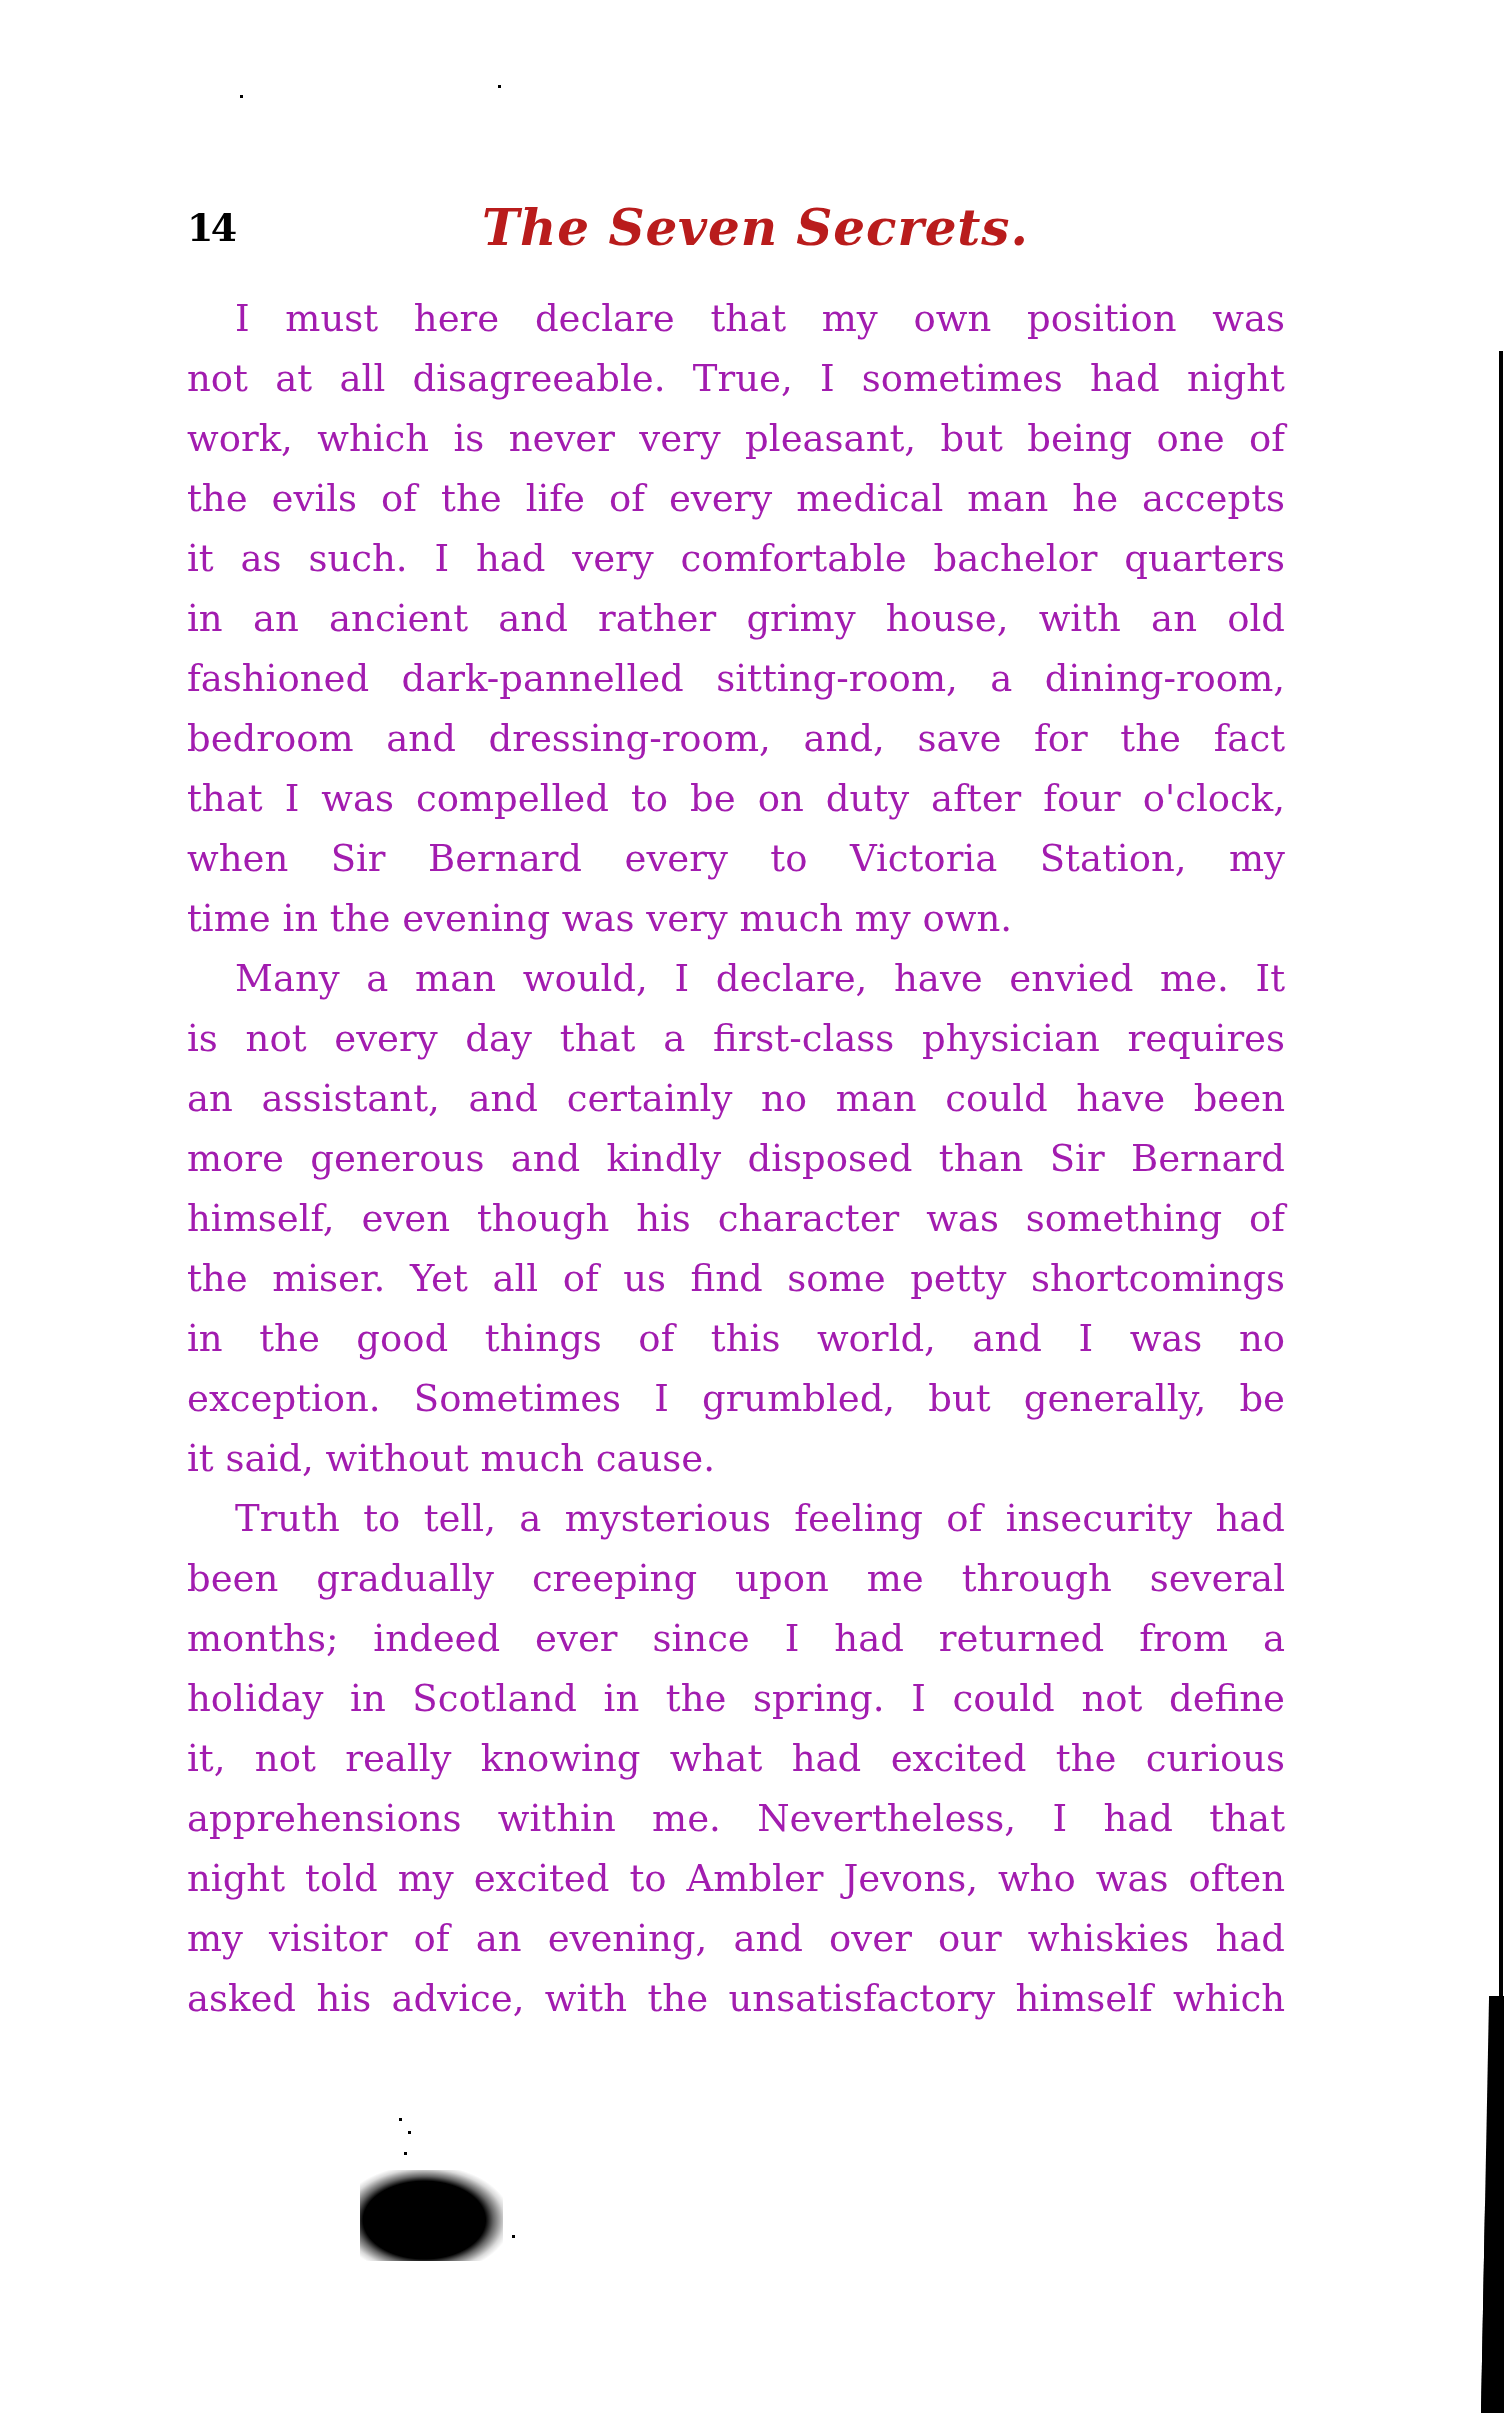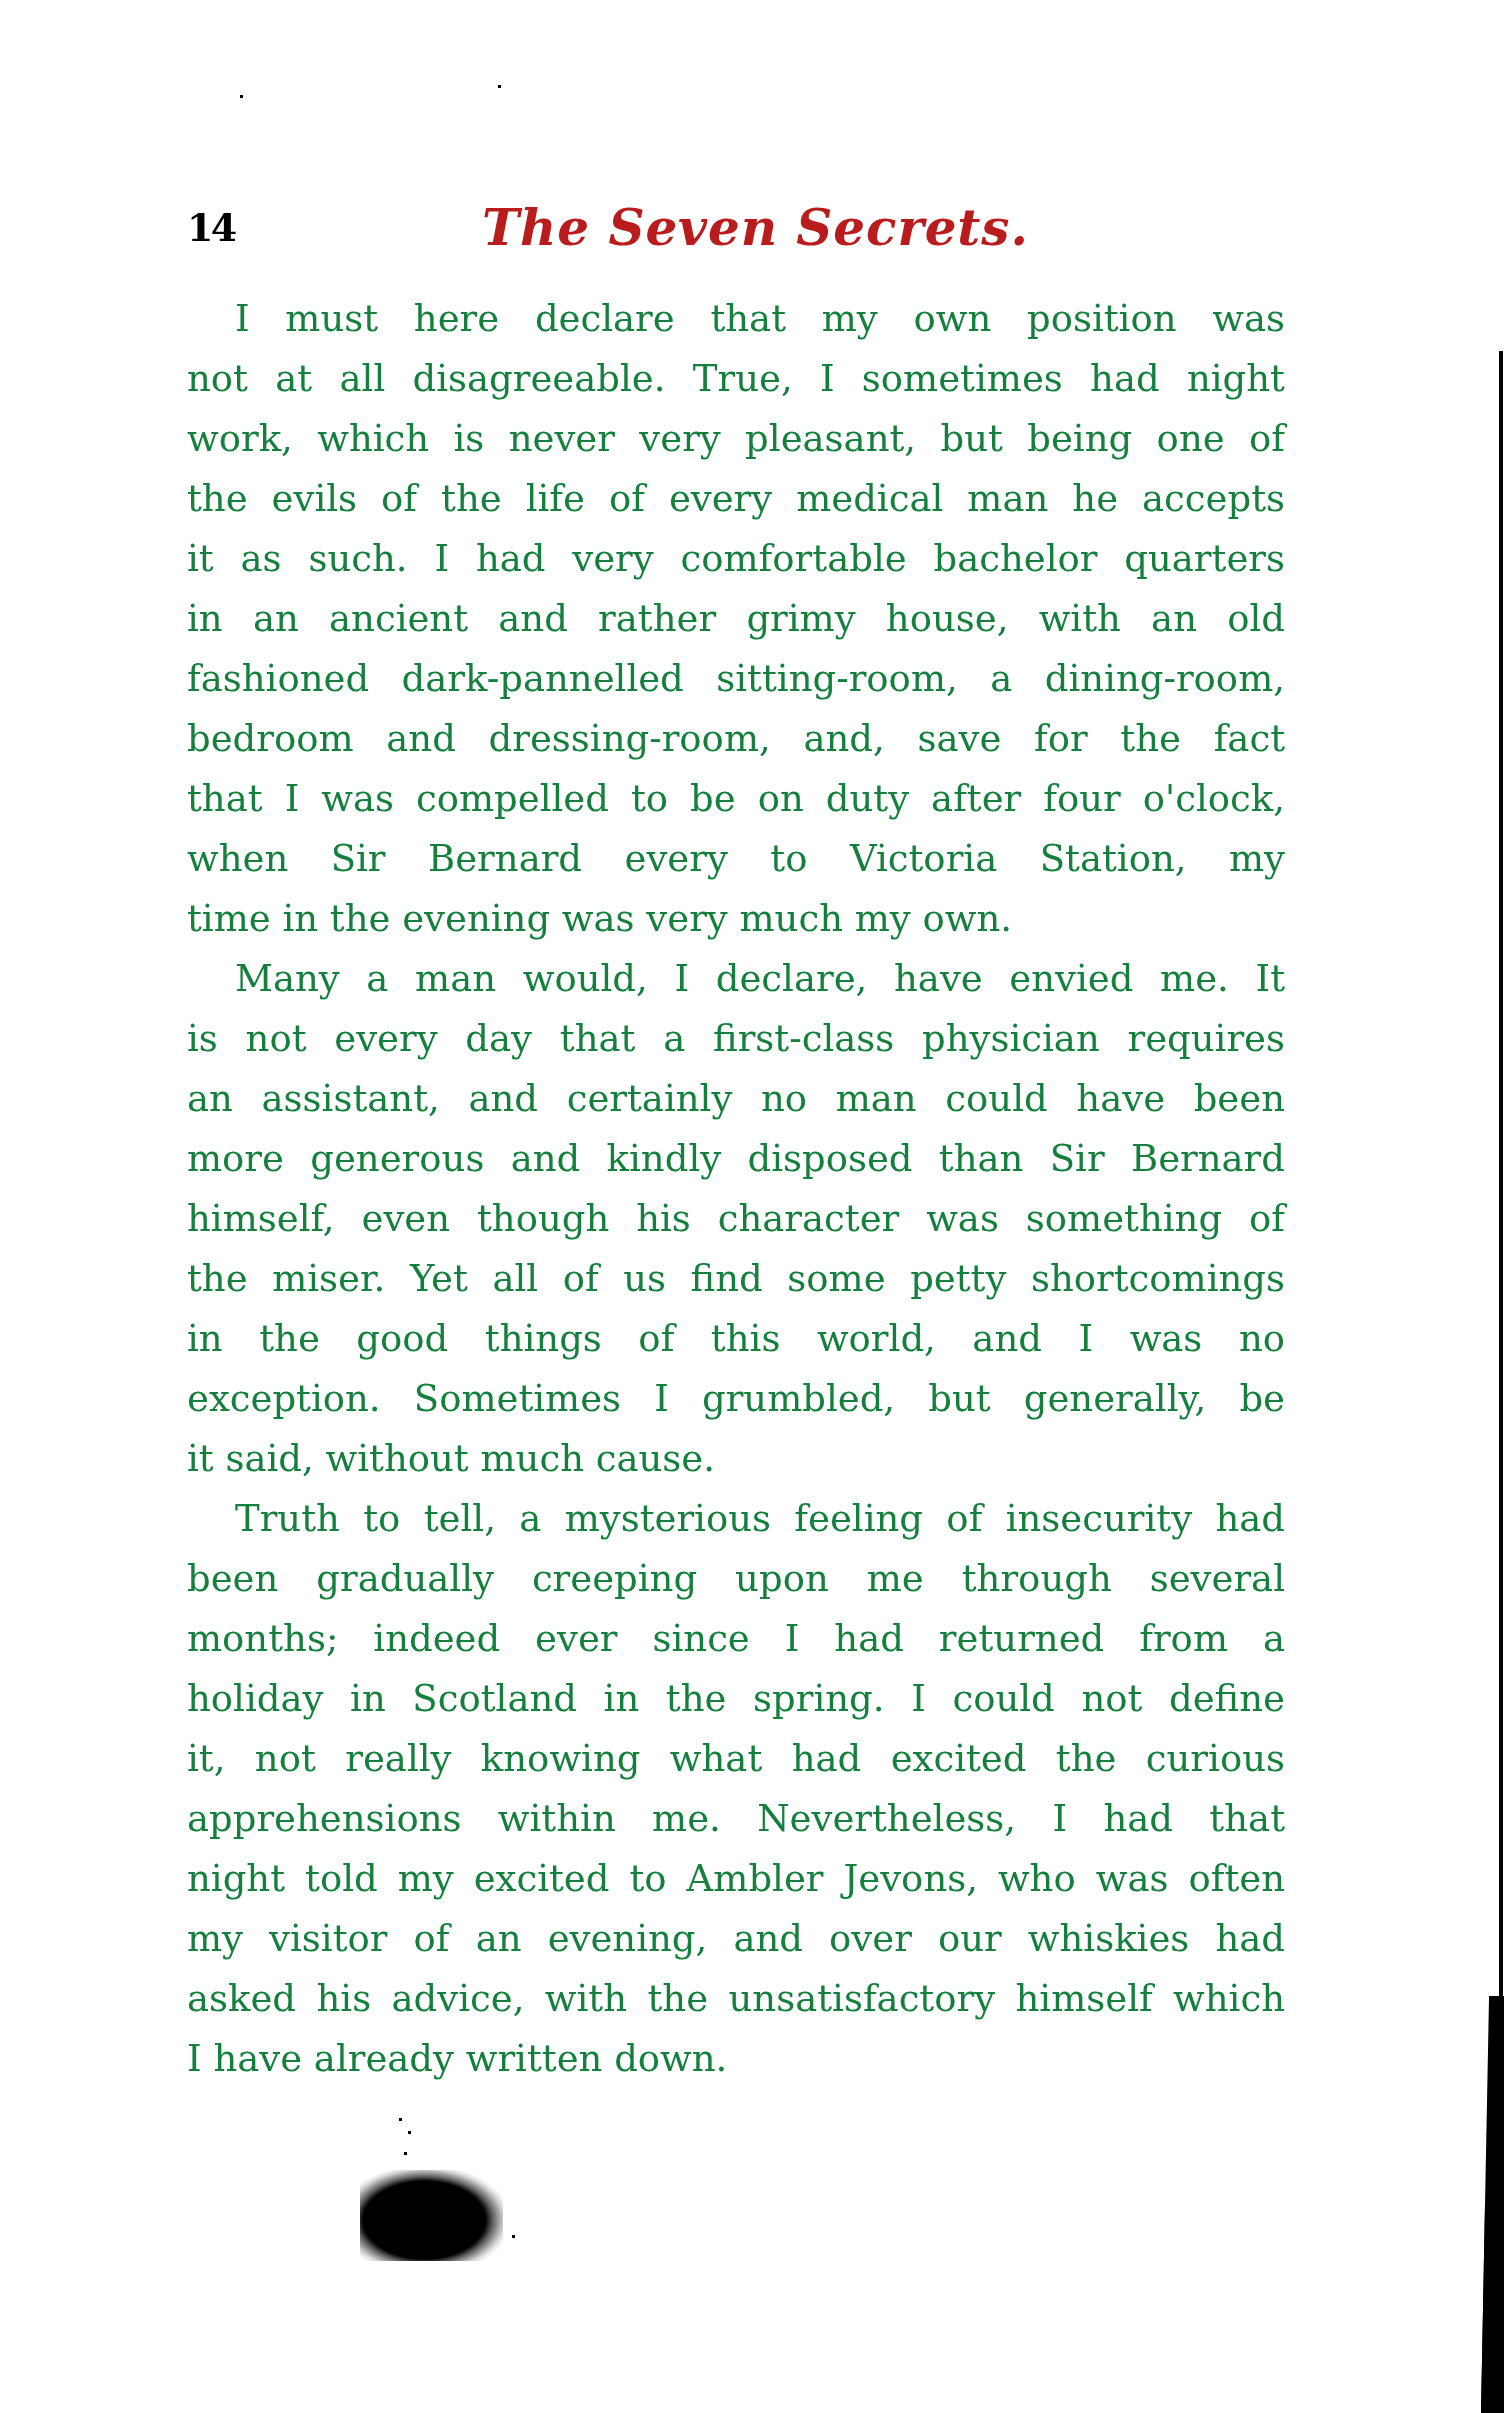--- a/index.html
+++ b/index.html
@@ -1,21 +1,21 @@
 <!DOCTYPE html>
 <html style="font-size:14px"><head>
 <meta charset="utf-8">
 <style>
   html, body { margin: 0; padding: 0; background: #ffffff; }
   body { width: 1509px; height: 2413px; position: relative; overflow: hidden; }
   .page { position: absolute; left: 0; top: 0; width: 1509px; height: 2072px; background: #fff; }
   .running-head { position: absolute; left: 187px; top: 193px; width: 1098px; height: 69px; }
   .page-number { position: absolute; left: 0; top: 0; font-family: "DejaVu Serif", serif; font-weight: bold; font-size: 38px; color: #000; line-height: 69px; letter-spacing: -2.6px; }
   .book-title { position: absolute; left: 295px; top: 0; font-family: "DejaVu Serif", serif; font-weight: bold; font-size: 50px; color: #b91c1c; line-height: 69px; font-style: italic; letter-spacing: 0.9px; }
-  .body-text { position: absolute; left: 187px; top: 289px; width: 1098px; font-family: "DejaVu Serif", serif; color: #15803d; }
+  .body-text { position: absolute; left: 187px; top: 289px; width: 1098px; font-family: "DejaVu Serif", serif; color: #a21caf; }
   .line { display: block; height: 60px; line-height: 60px; font-size: 37px; text-align: justify; text-align-last: justify; white-space: nowrap; overflow: visible; }
   .line.last { text-align-last: left; }
   .line.indent { padding-left: 48px; }
   .edge-line { position: absolute; left: 1499px; top: 351px; width: 0; height: 2062px; border-left: 4.3px solid #000; transform-origin: top; }
   .edge-line.thick { position: absolute; left: 1481px; top: 1996px; width: 19px; height: 417px; background: #000; clip-path: polygon(35% 0, 100% 0, 100% 100%, 0 100%); }
   .ink-blot { position: absolute; left: 360px; top: 2170px; width: 143px; height: 91px; background: radial-gradient(ellipse at 45% 55%, #000 0 55%, rgba(0,0,0,0.6) 62%, rgba(0,0,0,0.15) 72%, transparent 78%); }
   .ink-speck { position: absolute; width: 2.6px; height: 2.6px; background: #000; }
 </style>
 </head>
 <body>
@@ -55,21 +55,20 @@
     <div class="paragraph">
       <span class="line indent">Truth to tell, a mysterious feeling of insecurity had</span>
       <span class="line">been gradually creeping upon me through several</span>
       <span class="line">months; indeed ever since I had returned from a</span>
       <span class="line">holiday in Scotland in the spring.  I could not define</span>
       <span class="line">it, not really knowing what had excited the curious</span>
       <span class="line">apprehensions within me.  Nevertheless, I had that</span>
       <span class="line">night told my excited to Ambler Jevons, who was often</span>
       <span class="line">my visitor of an evening, and over our whiskies had</span>
       <span class="line">asked his advice, with the unsatisfactory himself which</span>
-      <span class="line last">I have already written down.</span>
     </div>
   </div>
 
   <div class="edge-line"></div>
   <div class="edge-line thick"></div>
 
   <div class="ink-blot"></div>
   <div class="ink-speck" style="left:399px;top:2118px;"></div>
   <div class="ink-speck" style="left:408px;top:2131px;"></div>
   <div class="ink-speck" style="left:404px;top:2152px;"></div>

